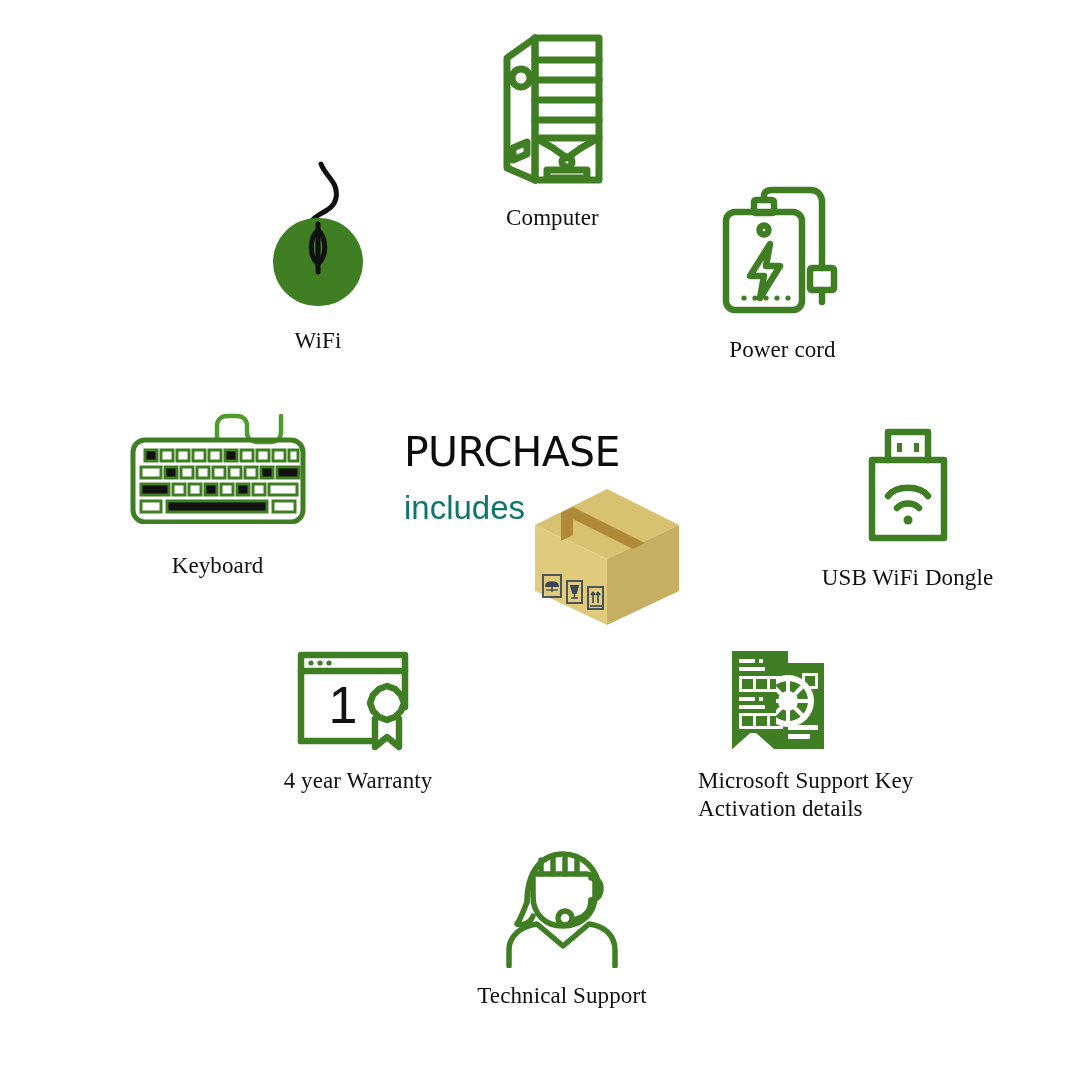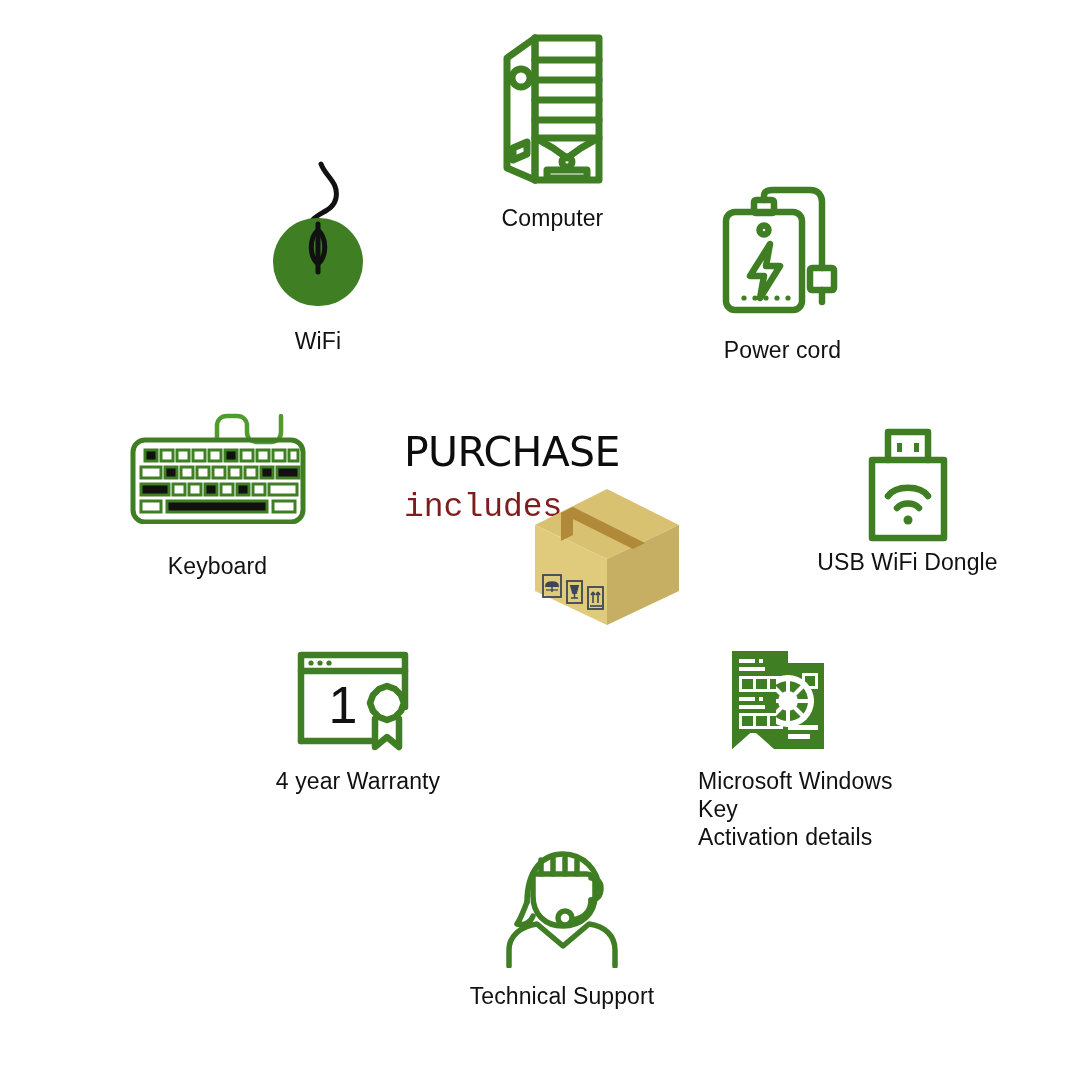--- a/index.html
+++ b/index.html
@@ -26,21 +26,21 @@
     position: absolute;
     display: flex;
     flex-direction: column;
     align-items: center;
   }
   .icon-box {
     display: block;
     line-height: 0;
   }
   .caption {
-    font-family: Liberation Sans, sans-serif;
+    font-family: Liberation Serif, serif;
     color: #111111;
     font-size: 23px;
     line-height: 1.22;
     text-align: center;
     white-space: pre-line;
     letter-spacing: .1px;
   }
   .caption.left {
     text-align: left;
     align-self: flex-start;
@@ -57,23 +57,23 @@
     font-family: "DejaVu Sans", "Liberation Sans", sans-serif;
     font-weight: 400;
     font-size: 41px;
     letter-spacing: -0.6px;
     color: #0d0d0d;
     line-height: 1;
     text-align: left;
     margin: 0;
   }
   #headline .subtitle {
-    font-family: Liberation Mono, monospace;
+    font-family: Liberation Sans, sans-serif;
     font-size: 33px;
-    color: #7f1d1d;
+    color: #0f766e;
     line-height: 1;
     margin: 18px 0 0 0;
     text-align: left;
   }
 
   #parcel {
     position: absolute;
     left: 533px;
     top: 487px;
   }
@@ -85,21 +85,21 @@
   #item-keyboard    { left: 125px;  top: 404px; width: 185px; }
   #item-usb         { left: 815px;  top: 424px; width: 185px; }
   #item-warranty    { left: 274px;  top: 645px; width: 168px; }
   #item-winkey      { left: 698px;  top: 645px; width: 240px; align-items: flex-start; }
   #item-support     { left: 462px;  top: 846px; width: 200px; }
 
   #item-computer .caption { margin-top: 16px; }
   #item-mouse .caption    { margin-top: 20px; }
   #item-power .caption    { margin-top: 18px; }
   #item-keyboard .caption { margin-top: 28px; }
-  #item-usb .caption      { margin-top: 2px; text-align: right; }
+  #item-usb .caption      { margin-top: 18px; text-align: right; }
   #item-warranty .caption { margin-top: 14px; }
   #item-winkey .icon-box  { margin-left: 28px; }
   #item-winkey .caption   { margin-top: 14px; }
   #item-support .caption  { margin-top: 14px; }
 </style>
 </head>
 <body>
 
 <div id="stage">
 
@@ -328,21 +328,21 @@
         <rect x="44" y="34" width="6" height="10" fill="#3f7e23"></rect>
         <rect x="13" y="52" width="16" height="4" fill="#ffffff"></rect>
         <rect x="33" y="52" width="4" height="4" fill="#ffffff"></rect>
         <rect x="13" y="60" width="26" height="4" fill="#ffffff"></rect>
         <rect x="13" y="68" width="37" height="16" fill="#ffffff"></rect>
         <rect x="16" y="71" width="11" height="10" fill="#3f7e23"></rect>
         <rect x="30" y="71" width="11" height="10" fill="#3f7e23"></rect>
         <rect x="44" y="71" width="6" height="10" fill="#3f7e23"></rect>
       </svg>
     </span>
-    <div class="caption left">Microsoft Windows Key
+    <div class="caption left">Microsoft Support Key
 Activation details</div>
   </div>
 
   <div class="item" id="item-support">
     <span class="icon-box">
       <svg width="118" height="122" viewBox="0 0 118 122" fill="none" xmlns="http://www.w3.org/2000/svg">
         <g stroke="#3f7e23" stroke-width="5.5" fill="none" stroke-linecap="round" stroke-linejoin="round">
 
           <path d="M24 56 C24 24 40 8 60 8 C80 8 96 24 96 44"></path>
 

